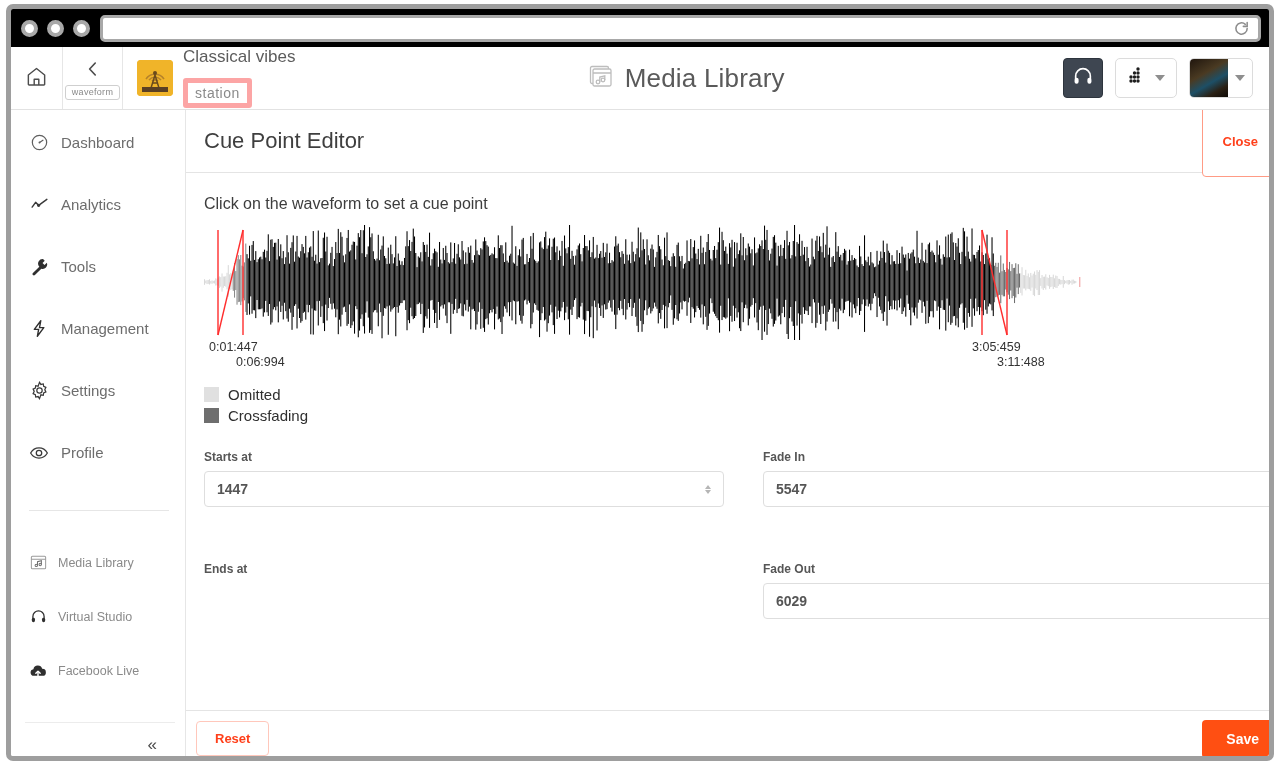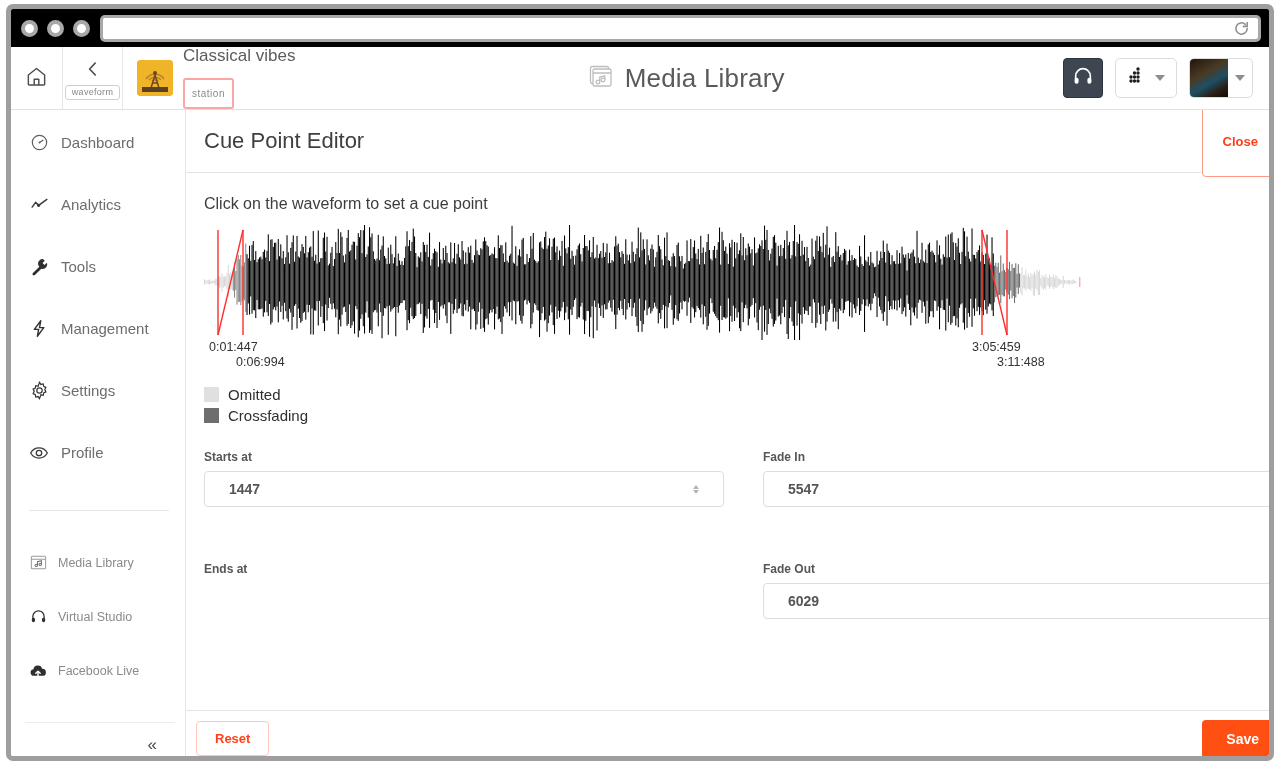--- a/index.html
+++ b/index.html
@@ -77,23 +77,23 @@
   }
   .station-logo {
     width: 36px; height: 36px; border-radius: 4px;
     background: #f0b429;
     position: relative; overflow: hidden;
     flex: none;
   }
   .station-meta { display: flex; flex-direction: column; gap: 12px; }
   .station-name { font-size: 17px; color: #5c5c5c; line-height: 1.1; font-weight: 400; }
   .station-pill {
-    font-size: 10px; color: #8a8a8a;
-    border: 2px solid #fca5a5; border-radius: 3px;
-    padding: 8px 7px; letter-spacing: .5px;
+    font-size: 14px; color: #8a8a8a;
+    border: 5px solid #fca5a5; border-radius: 3px;
+    padding: 2px 7px; letter-spacing: .5px;
     align-self: flex-start;
   }
   .hdr-center {
     flex: 1;
     display: flex; align-items: center; justify-content: center;
     gap: 11px;
   }
   .page-title-text { font-size: 26px; color: #5a5a5a; font-weight: 400; letter-spacing: .2px; }
   .hdr-right {
     display: flex; align-items: center; gap: 12px;
@@ -204,21 +204,21 @@
   .field { margin-bottom: 16px; }
   .field-label {
     font-size: 12px; color: #565656; font-weight: 700;
     display: block; margin-bottom: 7px;
   }
   .field-input {
     width: 100%; height: 36px;
     border: 1px solid #dedede; border-radius: 4px;
     background: #fff;
     font-size: 14px; color: #555; font-weight: 700;
-    padding: 0 24px;
+    padding: 0 12px;
     font-family: "Liberation Sans", sans-serif;
     display: flex; align-items: center; justify-content: space-between;
   }
   .spinner { display: flex; flex-direction: column; gap: 1px; align-items: center; }
   .spin-up, .spin-dn {
     width: 0; height: 0;
     border-left: 3.5px solid transparent;
     border-right: 3.5px solid transparent;
   }
   .spin-up { border-bottom: 4px solid #b5b5b5; }

